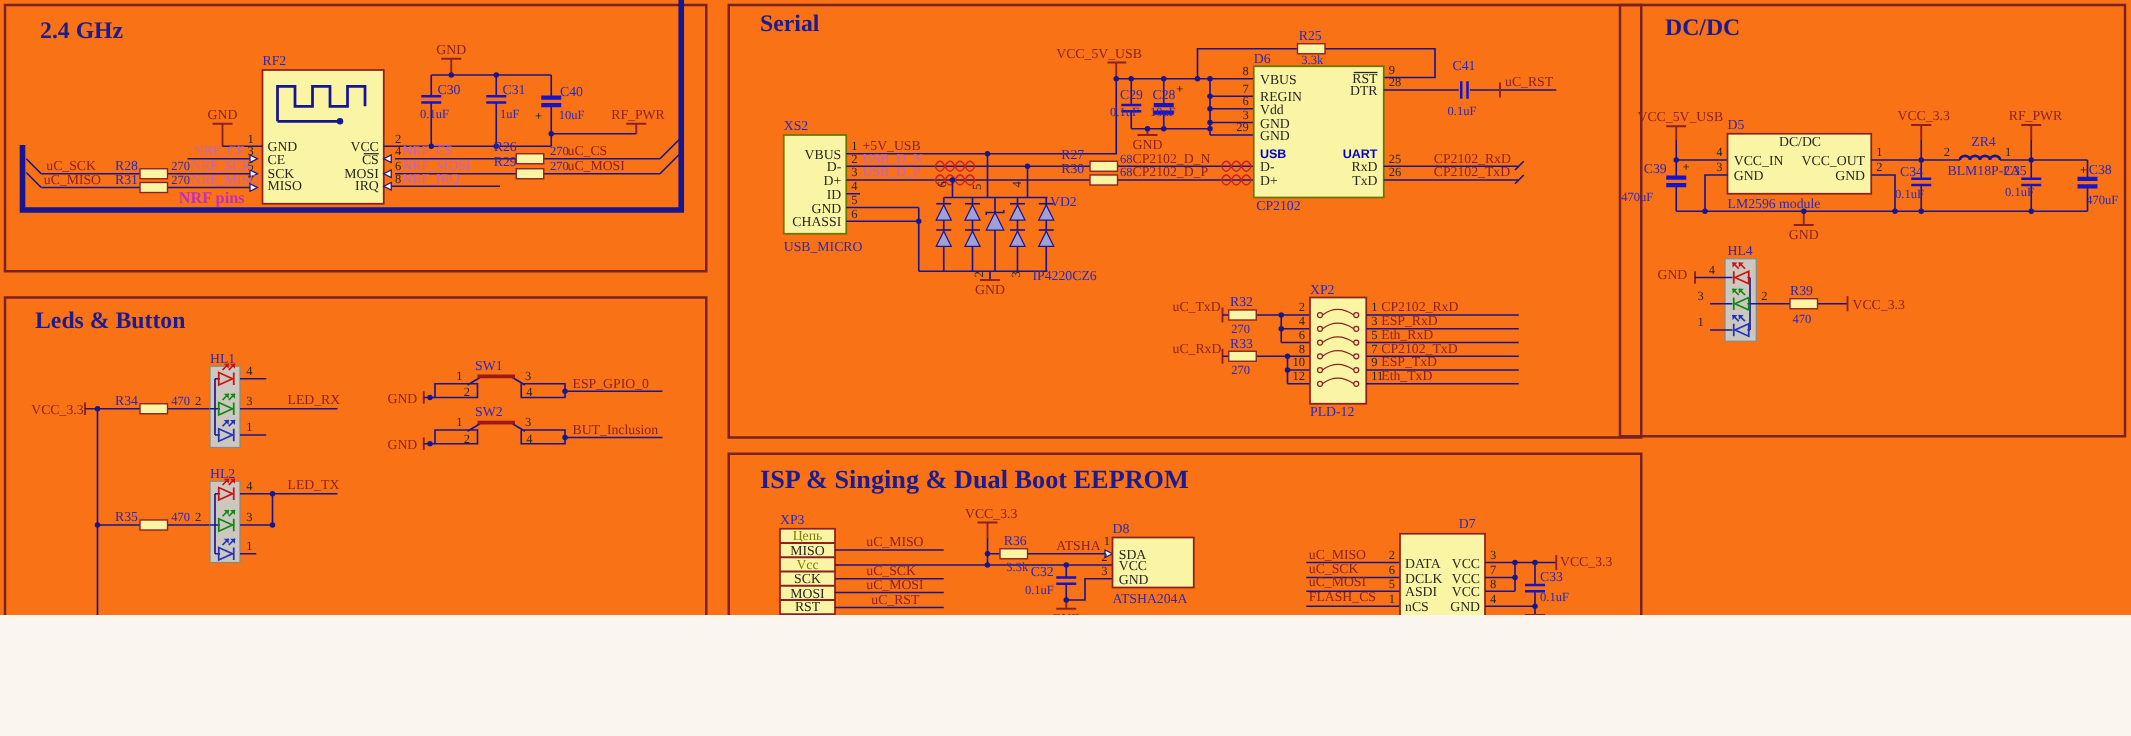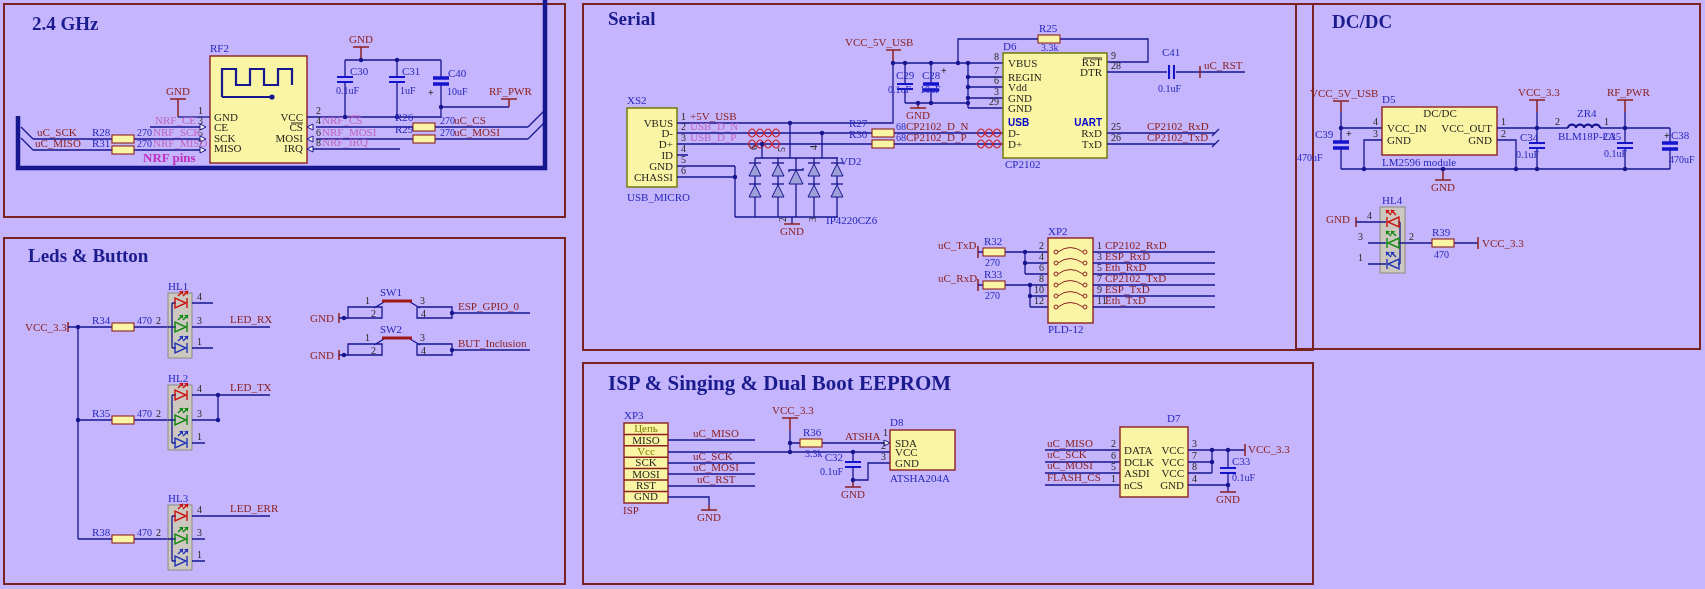--- a/index.html
+++ b/index.html
@@ -1,16 +1,16 @@
 <!DOCTYPE html>
 <html><head>
 <meta charset="utf-8">
 <style>
   html,body{margin:0;padding:0;background:#faf6ef;}
-  #stage{position:relative;width:1705px;height:589px;background:#c4b5fd;overflow:hidden;
+  #stage{position:relative;width:1705px;height:492px;background:#f97316;overflow:hidden;
          font-family:"Liberation Serif",serif;}
   svg text{font-family:"Liberation Serif",serif;}
   .t-title{font-size:19px;font-weight:bold;fill:#1c1c8f;}
   .t-title2{font-size:21px;font-weight:bold;fill:#1c1c8f;}
   .t-ref{font-size:11px;fill:#2828bb;}
   .t-val{font-size:10px;fill:#2828bb;}
   .t-net{font-size:11px;fill:#8c2121;}
   .t-netv{font-size:11px;fill:#bf66bf;}
   .t-pin{font-size:11px;fill:#26261f;}
   .t-pno{font-size:10px;fill:#26261f;}

